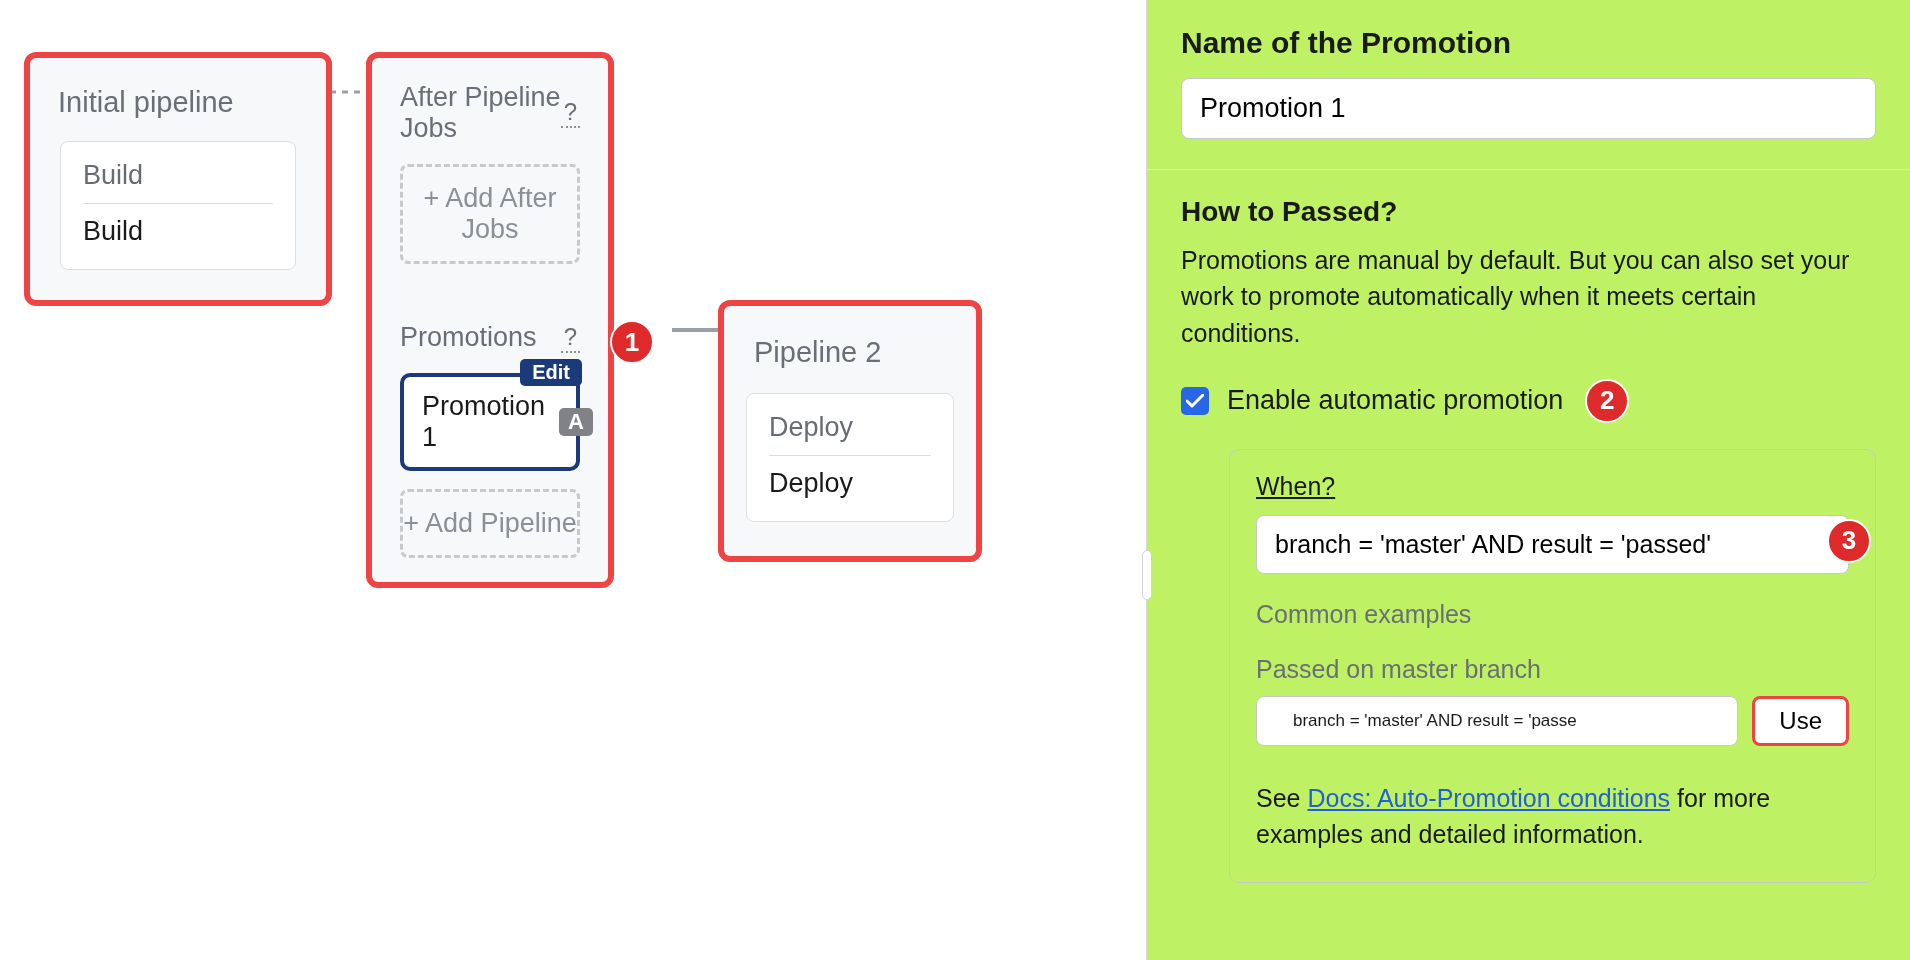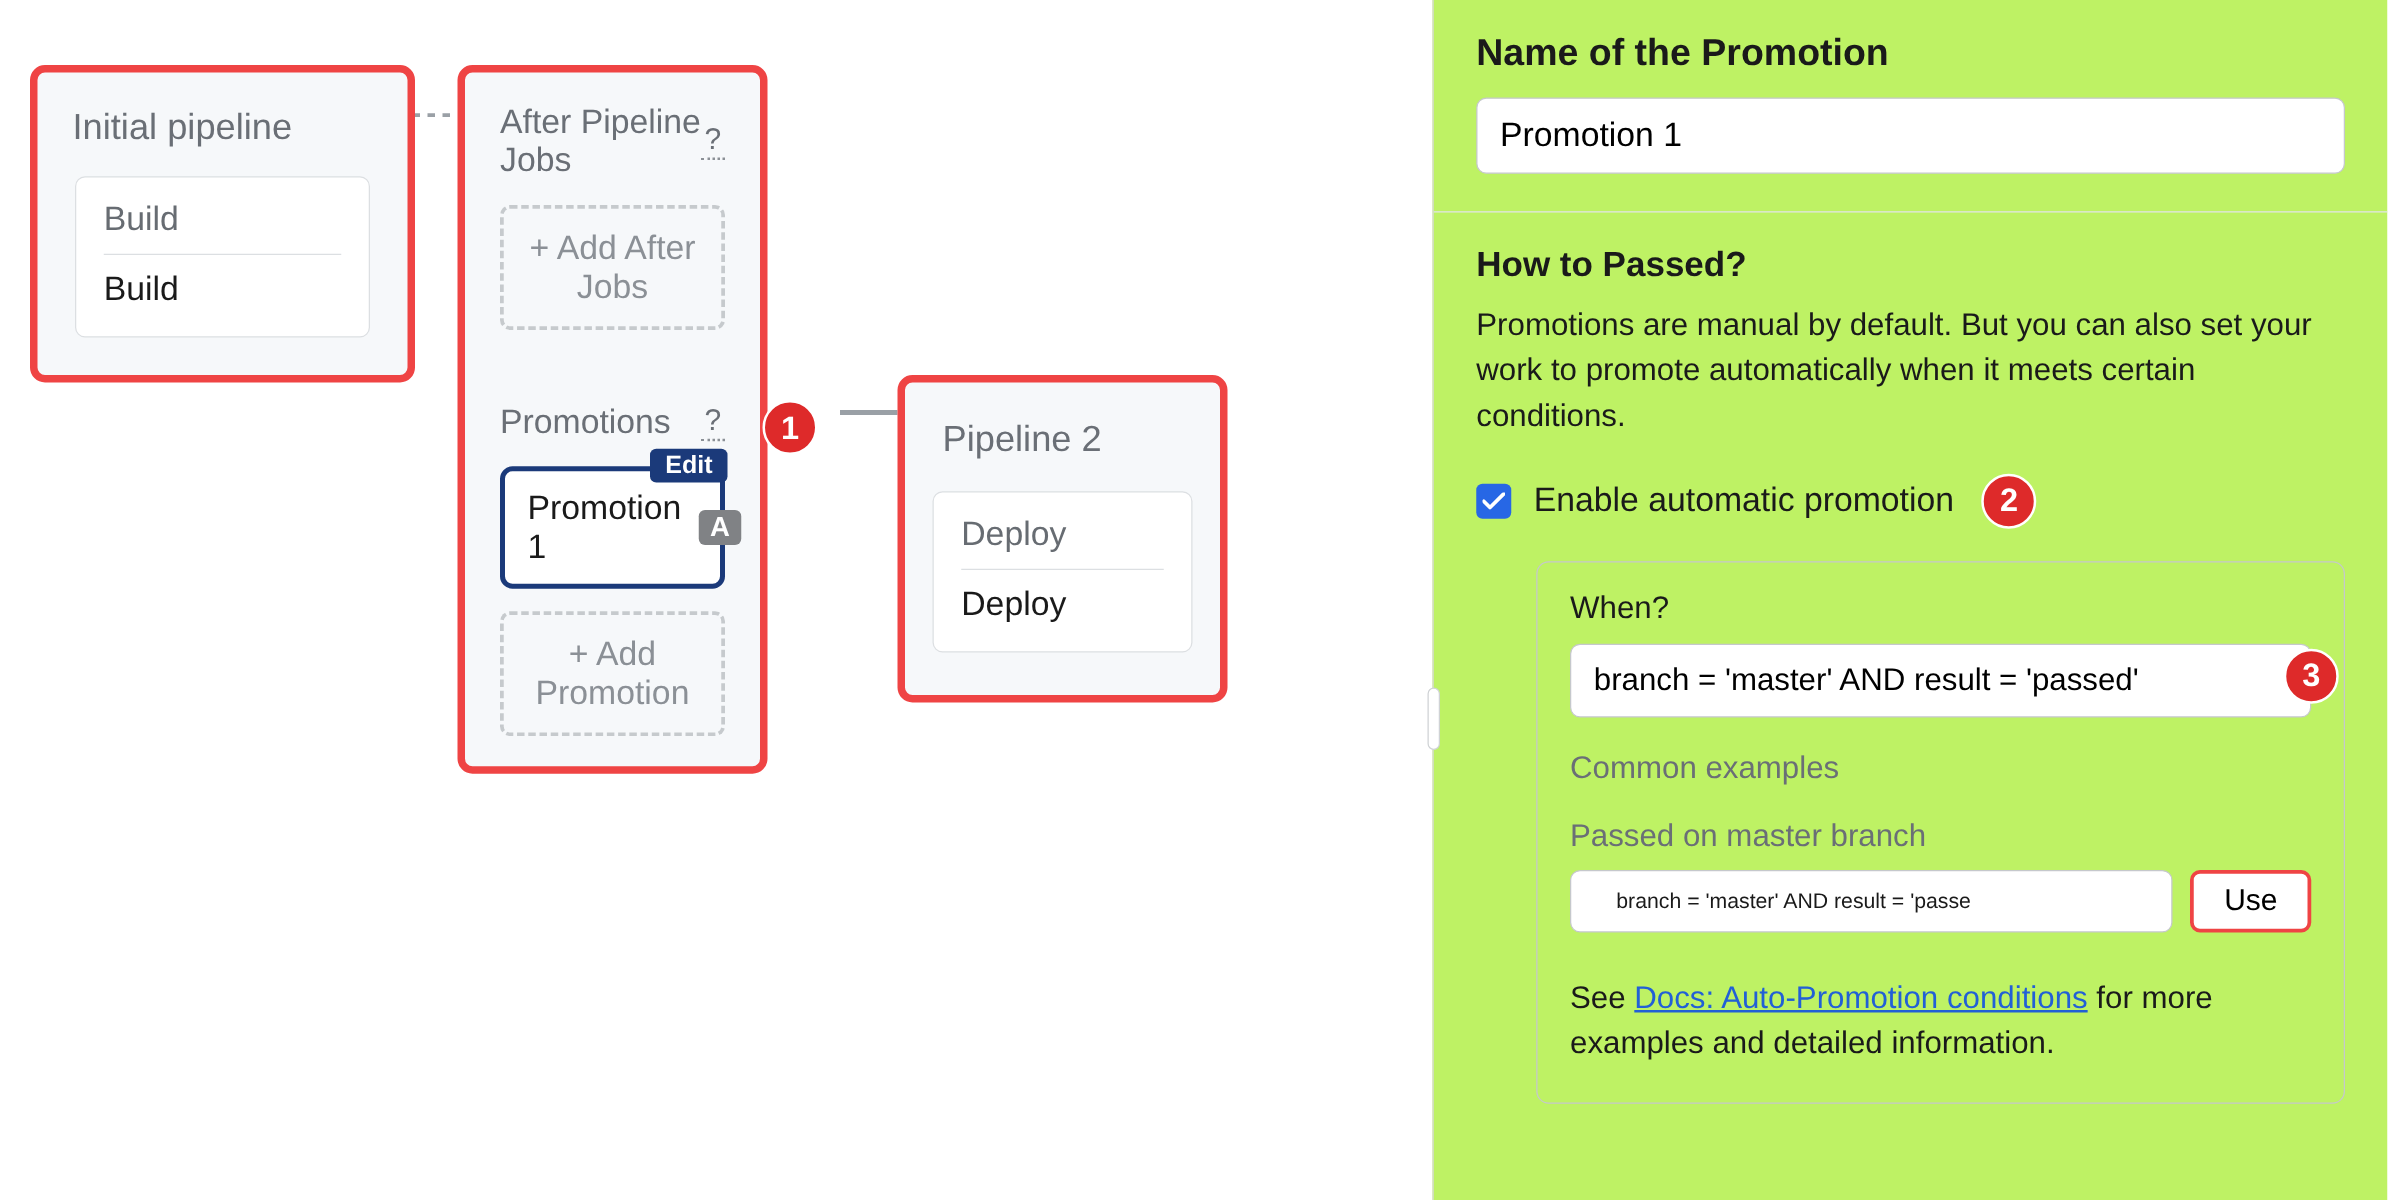--- a/index.html
+++ b/index.html
@@ -161,21 +161,21 @@
   .chkbox svg { width:18px; height:14px; }
   .chk-label { font-size:27px; }
 
   .when-panel {
     border:1px solid #c5c8cc;
     border-radius:10px;
     padding:22px 26px 30px 26px;
     margin-left:48px;
     position:relative;
   }
-  .when-label { font-size:25px; color:#1a1a1a; margin-bottom:14px; }
+  .when-label { font-size:25px; color:#1a1a1a; margin-bottom:14px;text-decoration:underline; }
   .when-panel .textinput { font-size:25px; }
   .common-hdr { color:#6a6f76; font-size:25px; margin-top:26px; }
   .example-label { color:#6a6f76; font-size:25px; margin-top:26px; margin-bottom:12px; }
   .example-row { display:flex; gap:14px; }
   .example-row .textinput { flex:1; font-size:17px; color:#1a1a1a;padding-left:36px; }
   .use-btn {
     border:3px solid #ef4444; background:#fff; border-radius:8px;
     font-size:24px; padding:0 24px; cursor:pointer;
   }
   .docsline { font-size:25px; margin-top:34px; line-height:1.45; }
@@ -219,21 +219,21 @@
         <span>Promotions</span>
         <span class="qmark">?</span>
       </div>
 
       <div class="promotion-item">
         <span class="name">Promotion 1</span>
         <span class="abadge">A</span>
         <span class="edit-tag">Edit</span>
       </div>
 
-      <div class="dashbox">+ Add Promotion</div>
+      <div class="dashbox">+ Add Pipeline</div>
     </div>
 
     <div class="num-badge" style="left:610px; top:320px;">1</div>
 
     <div class="pipebox simple" style="left:718px; top:300px; width:264px;">
       <div class="simple-title">Pipeline 2</div>
       <div class="jobcard" style="margin:0 22px 24px 22px;">
         <div class="block-label">Deploy</div>
         <div class="job-label">Deploy</div>
       </div>

